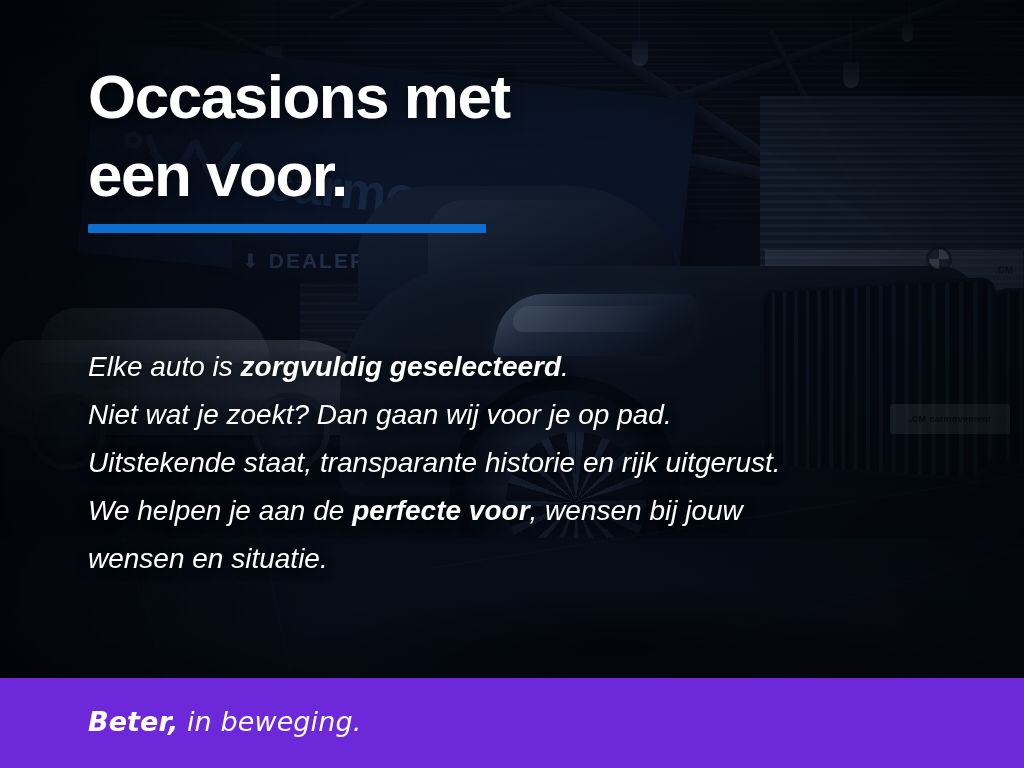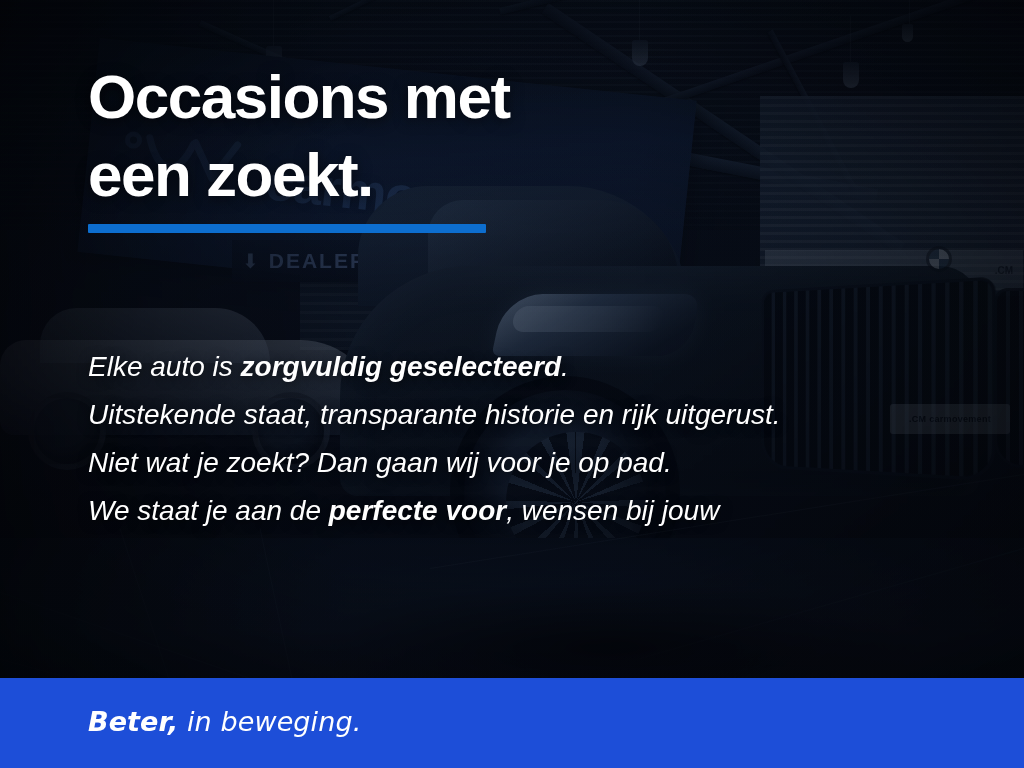--- a/index.html
+++ b/index.html
@@ -410,29 +410,30 @@
     <div class="floorshadow"></div>
 
     <div class="tint"></div>
     <div class="darken"></div>
     <div class="vignette"></div>
   </div>
 
   <div class="content">
 
     <div class="headline"><span>Occasions met</span>
-<span>een zoekt.</span></div>
+<span>een voor.</span></div>
 
     <div class="accentbar" style="background: rgb(13, 110, 207);"></div>
 
     <div class="bodytext">
       <span class="ln"><span>Elke auto is </span><b>zorgvuldig geselecteerd</b><span>.</span></span>
+      <span class="ln">Niet wat je zoekt? Dan gaan wij voor je op pad.</span>
       <span class="ln">Uitstekende staat, transparante historie en rijk uitgerust.</span>
-      <span class="ln">Niet wat je zoekt? Dan gaan wij voor je op pad.</span>
-      <span class="ln"><span>We staat je aan de </span><b>perfecte voor</b><span>, wensen bij jouw</span></span>
-    </div>
-
-    <div class="footer" style="background: #1d4ed8;">
+      <span class="ln"><span>We helpen je aan de </span><b>perfecte voor</b><span>, wensen bij jouw</span></span>
+      <span class="ln">wensen en situatie.</span>
+    </div>
+
+    <div class="footer" style="background: #6d28d9;">
       <div class="tag"><b>Beter,</b><span> in beweging.</span></div>
     </div>
 
   </div>
 </div>
 
 </body></html>

